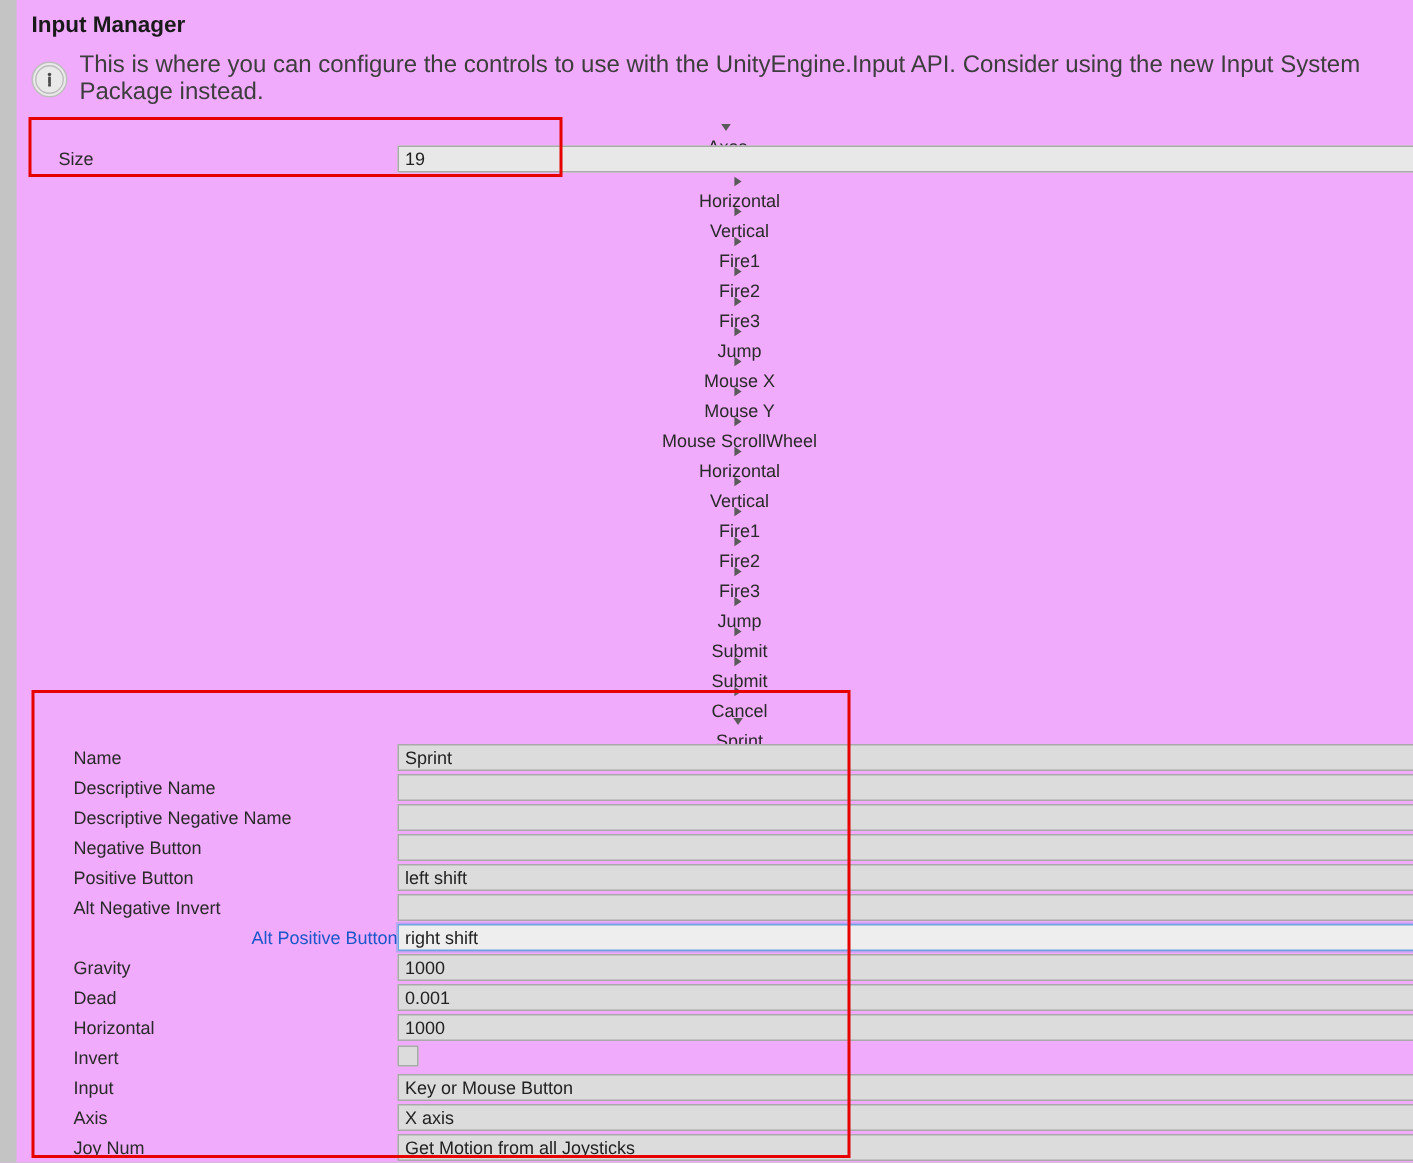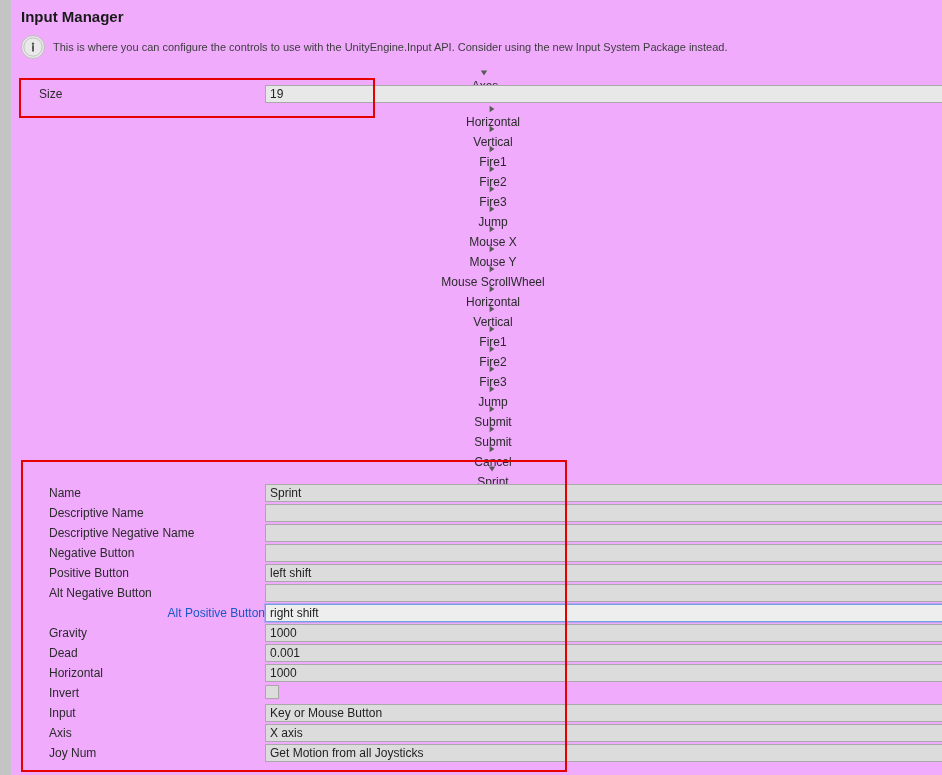--- a/index.html
+++ b/index.html
@@ -40,21 +40,21 @@
     align-items: center;
     justify-content: center;
     font-weight: 700;
     color: #3a3a3a;
     font-size: 15px;
     flex-shrink: 0;
     position: relative;
   }
   .info-icon svg{ width:24px; height:24px;}
   .info-text {
-    font-size: 11px;
+    font-size: 16px;
     color: #3d3d3d;
   }
 
   
   .highlight-box {
     position: absolute;
     border: 2px solid #e60000;
     pointer-events: none;
     z-index: 50;
   }
@@ -342,21 +342,21 @@
     </div>
     <div class="prop-row">
       <span class="prop-label">Negative Button</span>
       <span class="field-col"><input class="text-input" value="" style=""></span>
     </div>
     <div class="prop-row">
       <span class="prop-label">Positive Button</span>
       <span class="field-col"><input class="text-input" value="left shift" style=""></span>
     </div>
     <div class="prop-row">
-      <span class="prop-label">Alt Negative Button</span>
+      <span class="prop-label">Alt Negative Invert</span>
       <span class="field-col"><input class="text-input" value="" style=""></span>
     </div>
     <div class="prop-row">
       <span class="prop-label blue">Alt Positive Button</span>
       <span class="field-col"><input class="text-input focus" value="right shift" style=""></span>
     </div>
     <div class="prop-row">
       <span class="prop-label">Gravity</span>
       <span class="field-col"><input class="text-input" value="1000" style=""></span>
     </div>

